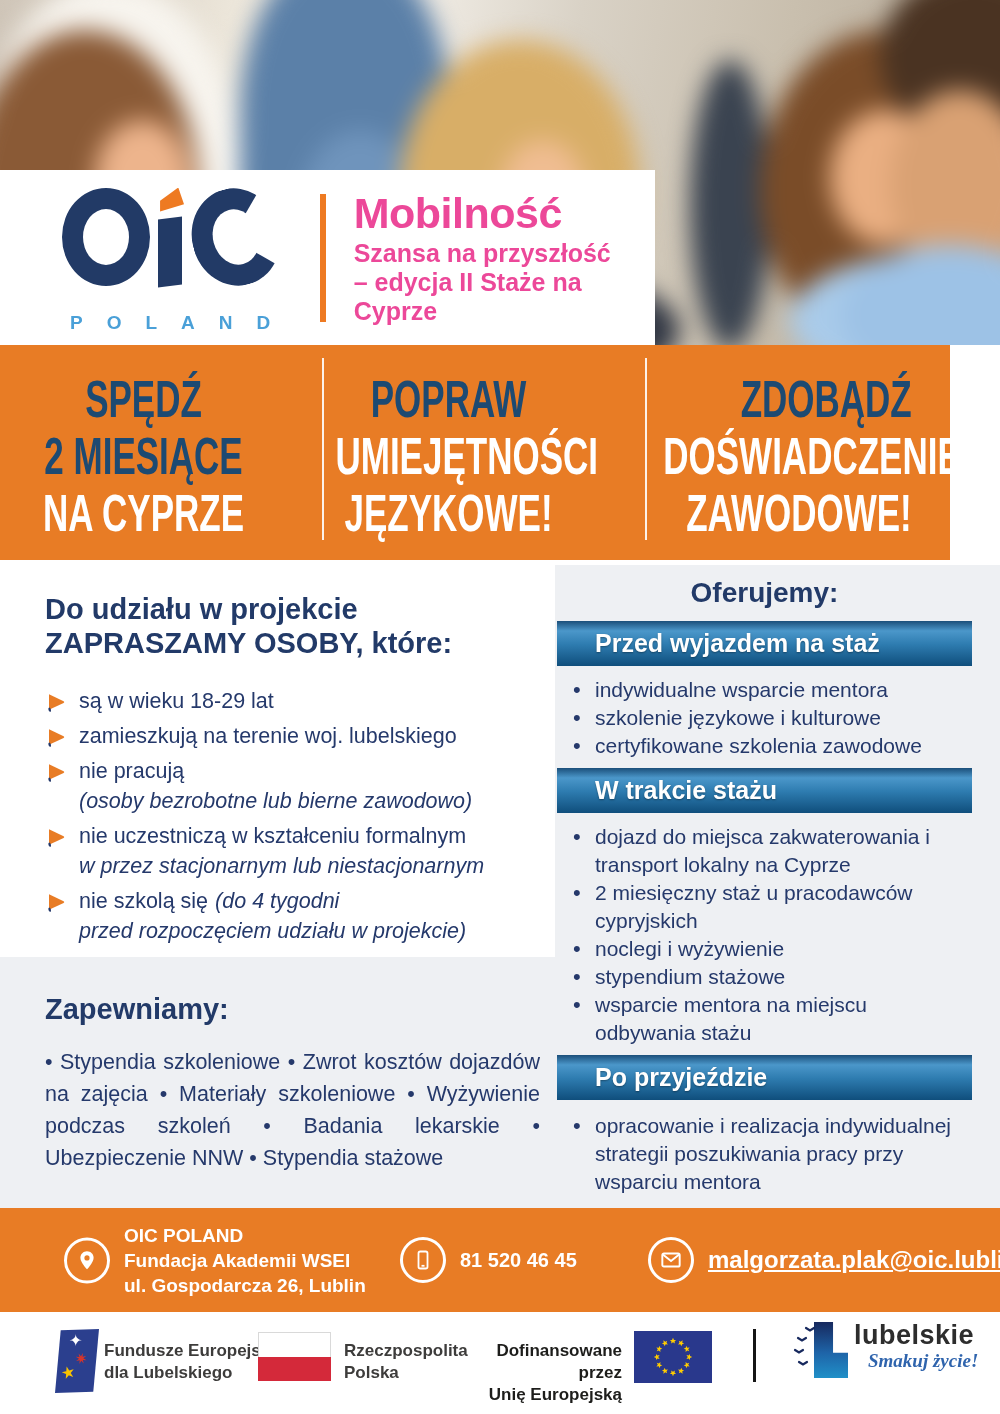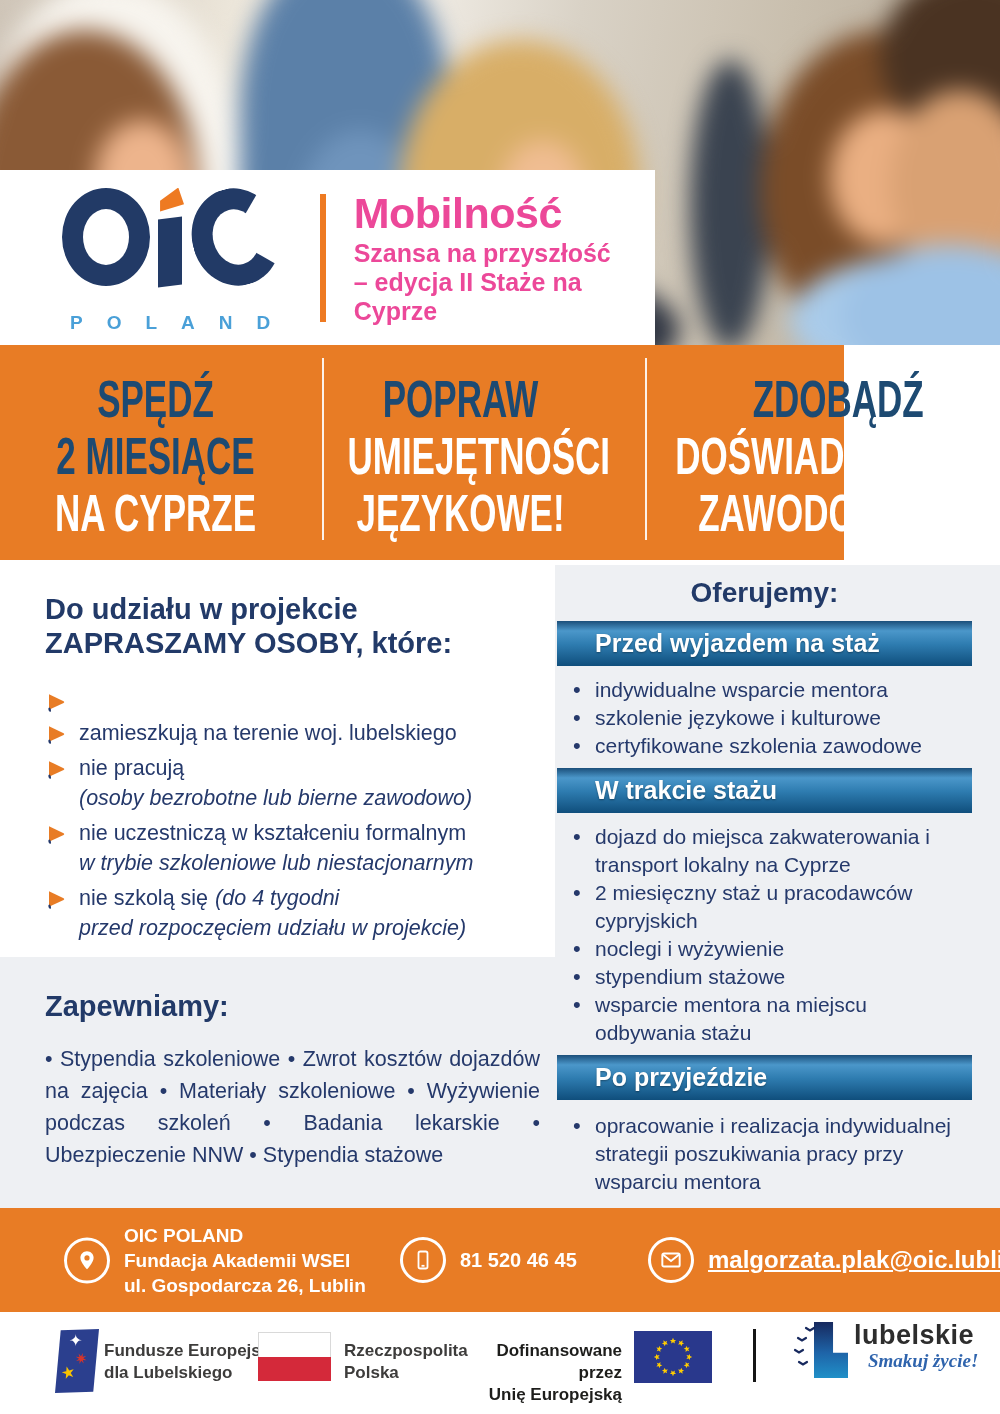--- a/index.html
+++ b/index.html
@@ -23,21 +23,21 @@
   .i-bar { width:24px; height:68px; margin-top:6px; background:#223a66; transform:skewY(-7deg); }
   .c-ring { width:88px; height:98px; border:21px solid #223a66; border-radius:50%; border-right-color:transparent; transform:rotate(-15deg); }
   .poland-word { margin-top:24px; padding-left:8px; font-size:19px; font-weight:bold; color:#4aa0d8; letter-spacing:24px; }
   .logo-divider { width:6px; height:128px; background:#ee7a22; margin:0 28px 0 26px; }
   .program-title { color:#ec4899; }
   .program-title .t1 { font-size:43px; font-weight:bold; line-height:48px; letter-spacing:-0.5px; }
   .program-title .t2 { font-size:25px; font-weight:bold; line-height:29px; margin-top:2px; }
   .program-title .t3 { font-size:25px; font-weight:bold; line-height:29px; }
 
   
-  .banner { position:absolute; left:0; top:345px; width:844px; height:215px; background:#e87c25; display:flex;padding-left:12px; }
+  .banner { position:absolute; left:0; top:345px; width:950px; height:215px; background:#e87c25; display:flex; }
   .banner-col { text-align:center; padding-top:27px; }
   .banner-col.c1 { width:322px; } .banner-col.c2 { width:323px; } .banner-col.c3 { width:355px;text-align:right; }
   .banner-line { font-size:50px; font-weight:bold; line-height:57px; transform:scale(0.70,1.02); transform-origin:center; white-space:nowrap; }
   .banner-line.navy { color:#1d4a72; }
   .banner-line.white { color:#ffffff; }
   .banner-sep { position:absolute; top:13px; width:2px; height:182px; background:rgba(255,255,255,0.9); }
   .sep1 { left:322px; } .sep2 { left:645px; }
 
   
   .content { position:absolute; left:0; top:560px; width:1000px; height:648px; background:#fff; }
@@ -173,20 +173,21 @@
       <div class="participants-heading h-navy">
         <div>Do udziału w projekcie</div>
         <div>ZAPRASZAMY OSOBY, które:</div>
       </div>
       <ul class="p-list">
         <li>
           <svg class="arrow-ic" viewBox="0 0 22 22">
             <path d="M4 3.2 L18.6 10.2 a1 1 0 0 1 0 1.7 L4 18.8 Z" fill="#e87c25"></path>
             <path d="M4.6 16.4 c1.4 1.1 1.8 3.3 0.9 4.6 c-1.6 -0.3 -2.5 -2.3 -2 -4.1 Z" fill="#24396b"></path>
           </svg>
+          <div><span>są w wieku 18-29 lat</span></div>
         </li>
         <li>
           <svg class="arrow-ic" viewBox="0 0 22 22">
             <path d="M4 3.2 L18.6 10.2 a1 1 0 0 1 0 1.7 L4 18.8 Z" fill="#e87c25"></path>
             <path d="M4.6 16.4 c1.4 1.1 1.8 3.3 0.9 4.6 c-1.6 -0.3 -2.5 -2.3 -2 -4.1 Z" fill="#24396b"></path>
           </svg>
           <div><span>zamieszkują na terenie woj. lubelskiego</span></div>
         </li>
         <li>
           <svg class="arrow-ic" viewBox="0 0 22 22">
@@ -198,21 +199,21 @@
             <div class="note">(osoby bezrobotne lub bierne zawodowo)</div>
           </div>
         </li>
         <li>
           <svg class="arrow-ic" viewBox="0 0 22 22">
             <path d="M4 3.2 L18.6 10.2 a1 1 0 0 1 0 1.7 L4 18.8 Z" fill="#e87c25"></path>
             <path d="M4.6 16.4 c1.4 1.1 1.8 3.3 0.9 4.6 c-1.6 -0.3 -2.5 -2.3 -2 -4.1 Z" fill="#24396b"></path>
           </svg>
           <div>
             <span>nie uczestniczą w kształceniu formalnym</span>
-            <div class="note">w trybie szkoleniowe lub niestacjonarnym</div>
+            <div class="note">w przez stacjonarnym lub niestacjonarnym</div>
           </div>
         </li>
         <li>
           <svg class="arrow-ic" viewBox="0 0 22 22">
             <path d="M4 3.2 L18.6 10.2 a1 1 0 0 1 0 1.7 L4 18.8 Z" fill="#e87c25"></path>
             <path d="M4.6 16.4 c1.4 1.1 1.8 3.3 0.9 4.6 c-1.6 -0.3 -2.5 -2.3 -2 -4.1 Z" fill="#24396b"></path>
           </svg>
           <div>
             <span>nie szkolą się</span><em class="inline-note">(do 4 tygodni</em>
             <div class="note">przed rozpoczęciem udziału w projekcie)</div>

